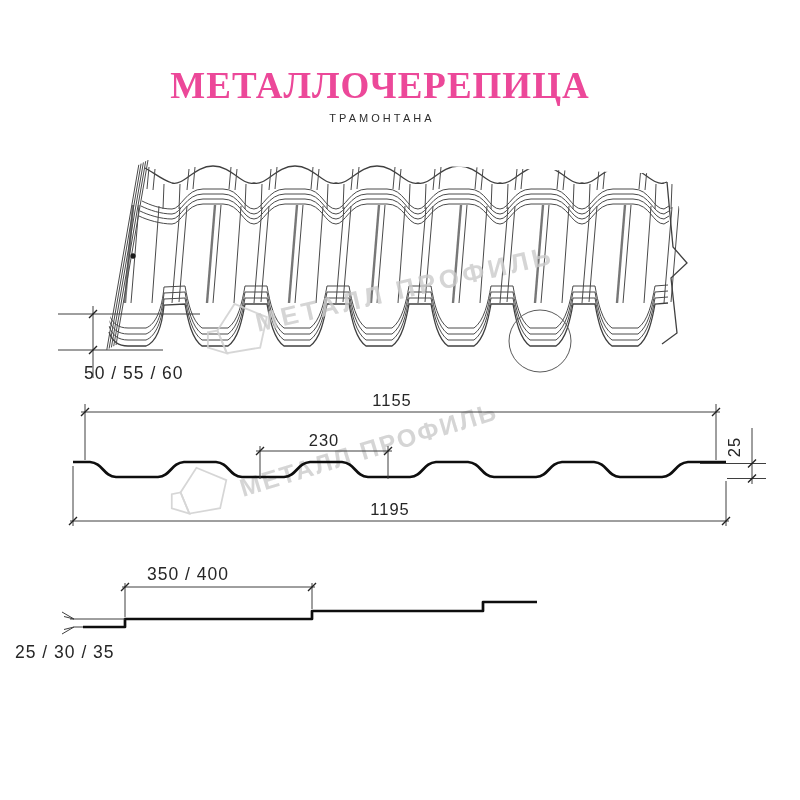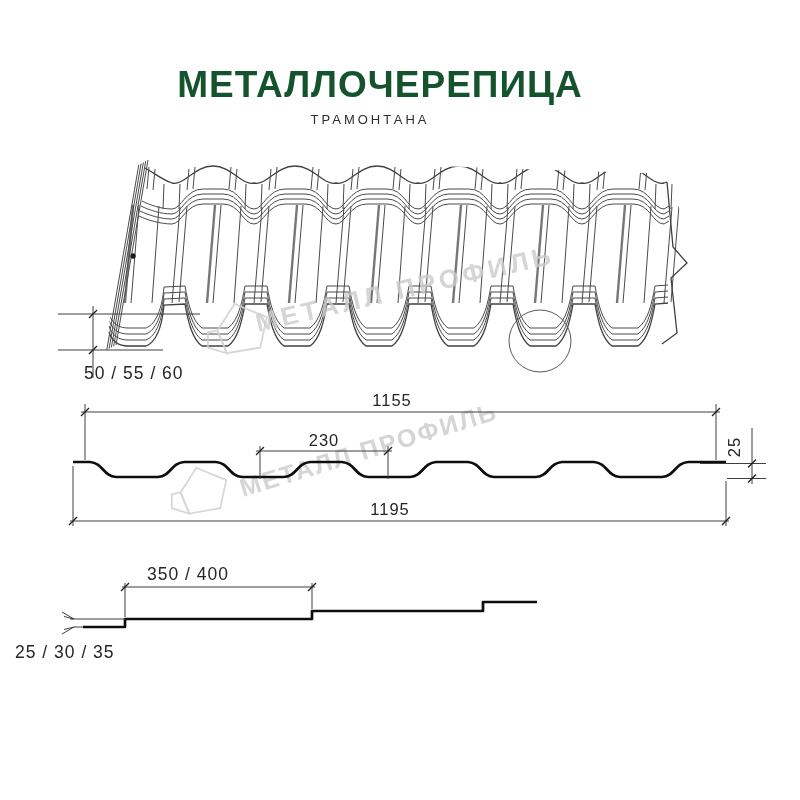--- a/index.html
+++ b/index.html
@@ -1,21 +1,21 @@
 <!DOCTYPE html>
 <html><head>
 <meta charset="utf-8">
 <style>
   html,body{margin:0;padding:0;background:#fff;}
   .stage{position:relative;width:800px;height:800px;background:#ffffff;overflow:hidden;
          font-family:"Liberation Sans","DejaVu Sans",sans-serif;}
   .title{position:absolute;left:0;top:64px;width:760px;text-align:center;
-         font-size:37px;font-weight:bold;letter-spacing:1px;color:#14532d;}
-  .subtitle{position:absolute;left:4px;top:112px;width:732px;text-align:center;
-         font-size:13px;font-weight:400;letter-spacing:3px;color:#2e2e2e;}
+         font-size:37px;font-weight:bold;letter-spacing:1px;color:#ec4899;font-family:Liberation Serif, serif;}
+  .subtitle{position:absolute;left:16px;top:112px;width:732px;text-align:center;
+         font-size:11px;font-weight:400;letter-spacing:3px;color:#2e2e2e;}
   svg{position:absolute;left:0;top:0;}
   .thin{stroke:#4a4a4a;stroke-width:1;fill:none;}
   .thin13{stroke:#404040;stroke-width:1.3;fill:none;}
   .dark{stroke:#777;stroke-width:2.4;fill:none;}
   .thick{stroke:#0e0e0e;stroke-width:2.7;fill:none;stroke-linejoin:round;}
   .dim{stroke:#3f3f3f;stroke-width:1;fill:none;}
   .tick{stroke:#222;stroke-width:1.4;fill:none;}
   .dimtxt{fill:#262626;font-size:16.5px;letter-spacing:1px;}
   .dimtxt2{fill:#262626;font-size:17.5px;letter-spacing:1px;}
   .wm{fill:#cbcbcb;opacity:.8;font-weight:bold;}

